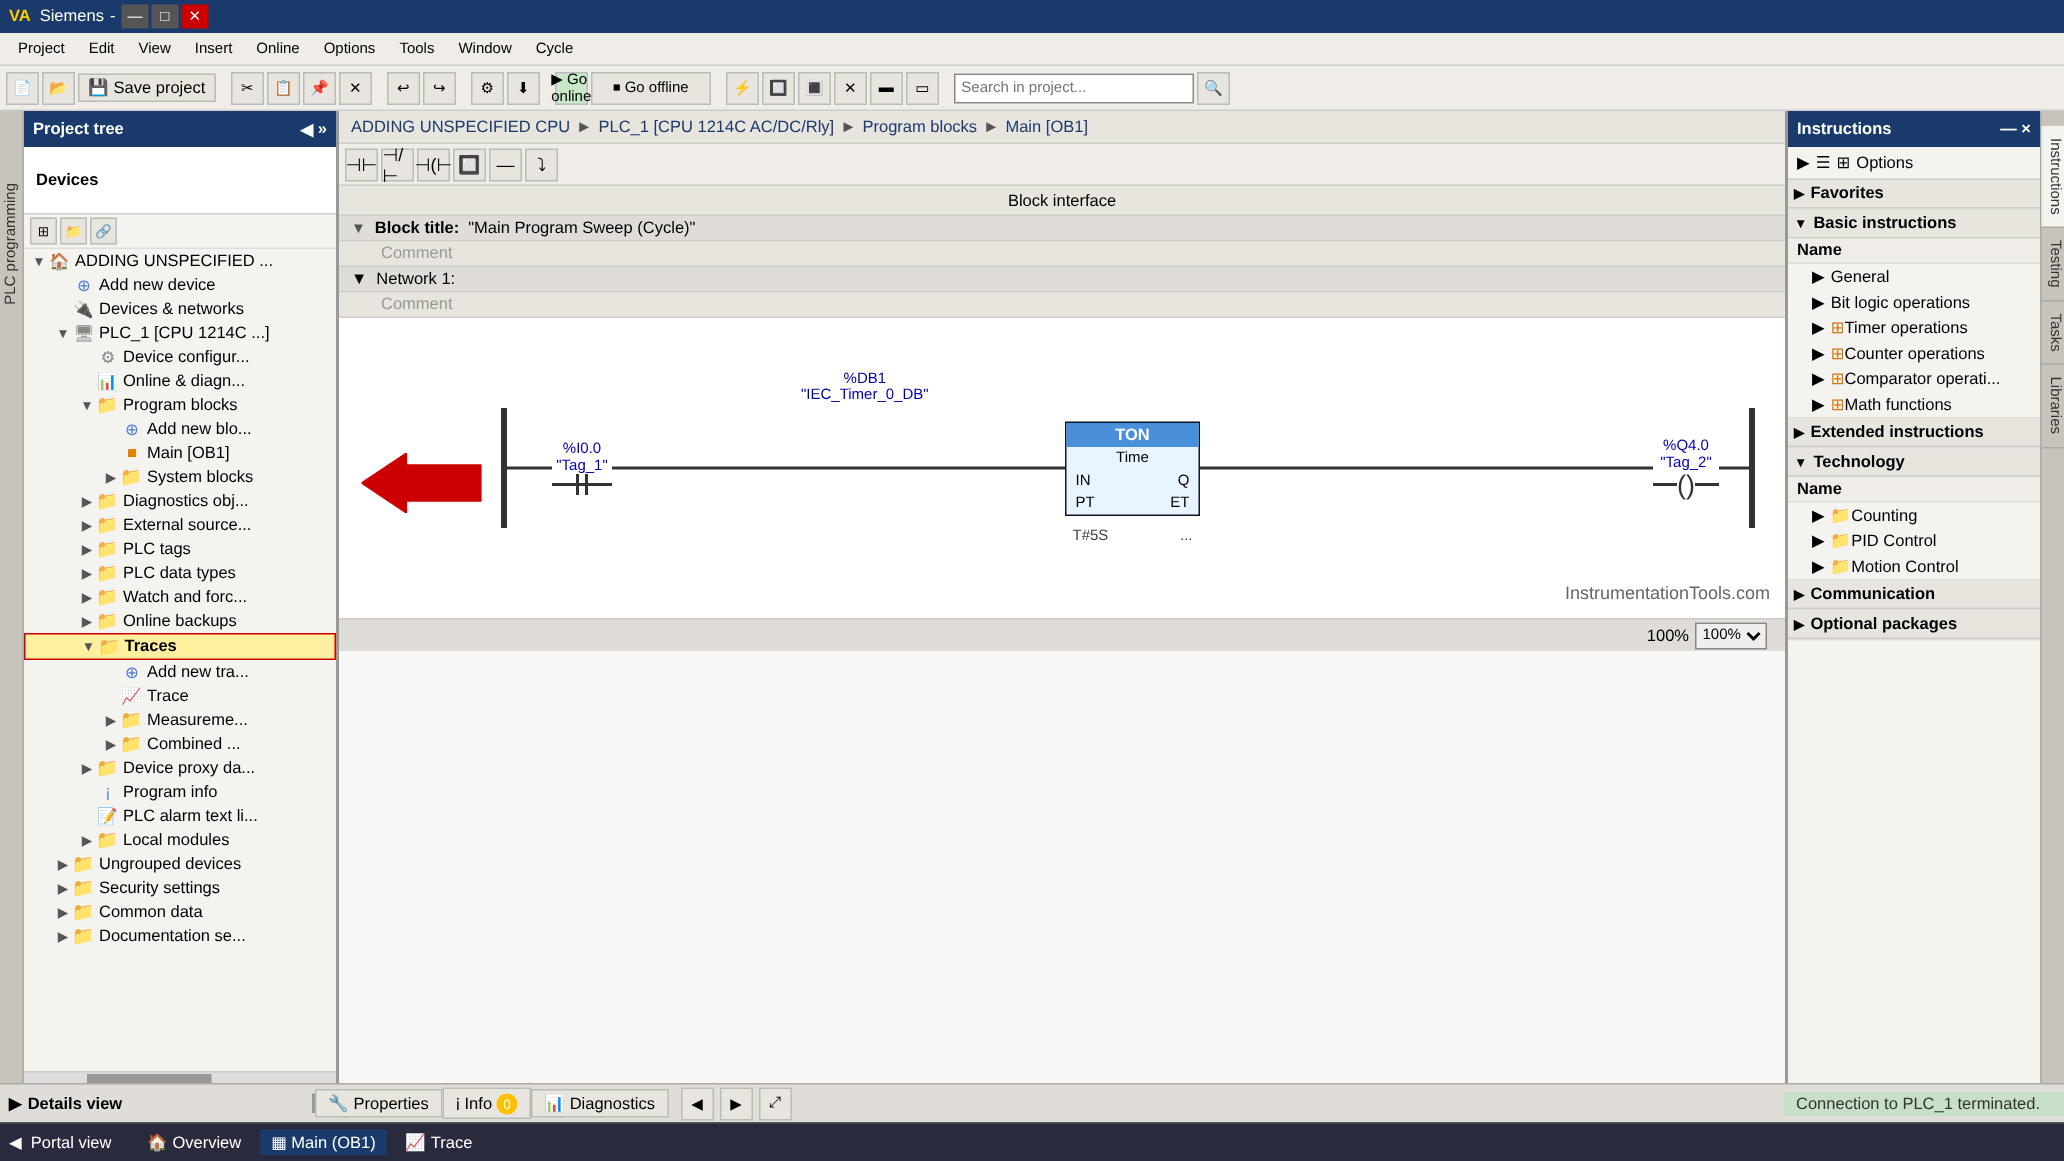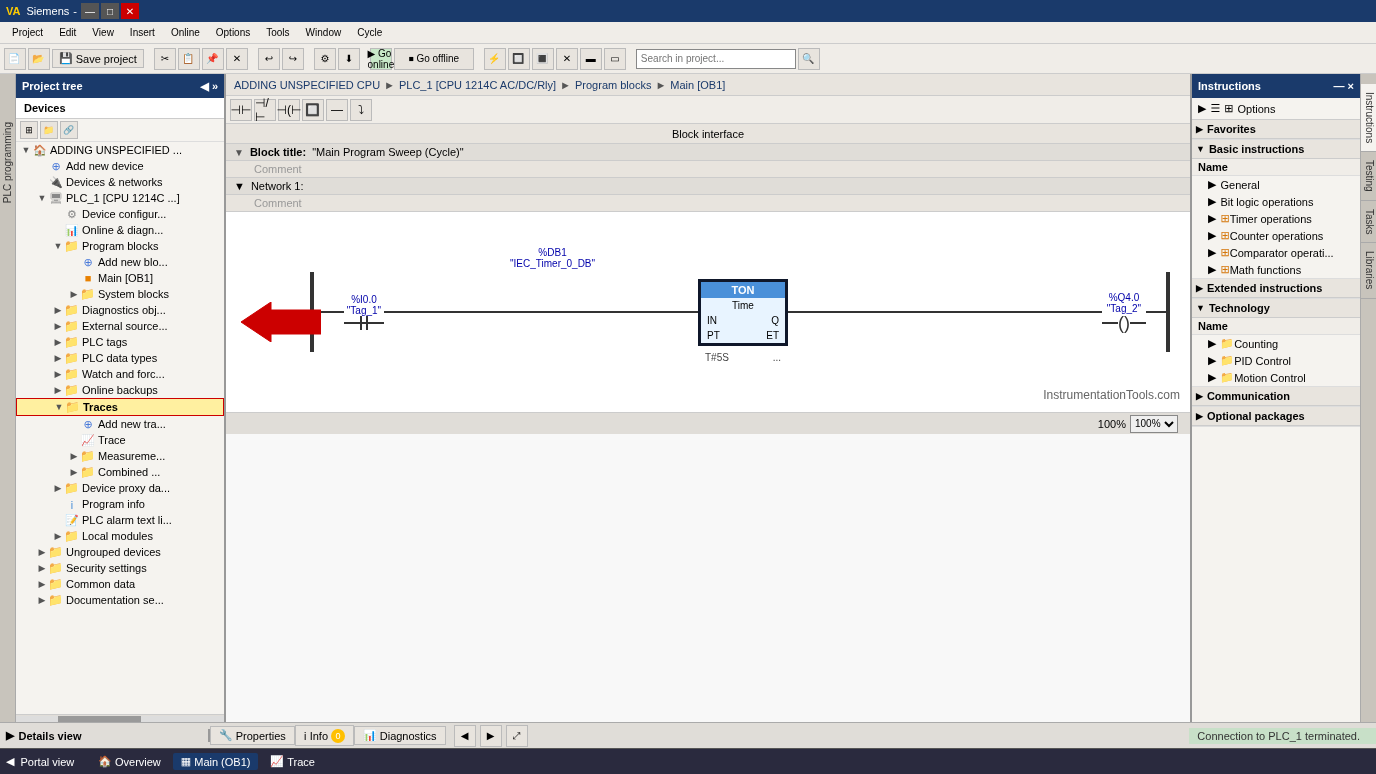--- a/index.html
+++ b/index.html
@@ -82,21 +82,21 @@
       display: flex;
       align-items: center;
       padding: 0 6px;
       font-weight: bold;
       font-size: 11px;
     }
     #project-tree-header .icons { margin-left: auto; display: flex; gap: 3px; }
     #devices-tab {
       background: white;
       border-bottom: 1px solid #ccc;
-      padding: 4px 8px;
+      padding: 16px 8px;
       font-weight: bold;
       font-size: 11px;
     }
     #tree-toolbar {
       display: flex; align-items: center; gap: 2px;
       padding: 2px 4px; border-bottom: 1px solid #ddd;
     }
     #tree-toolbar .tb-btn { width: 18px; height: 18px; font-size: 9px; }
     #tree-content { flex: 1; overflow-y: auto; overflow-x: hidden; }
 
@@ -702,21 +702,21 @@
       </div>
 
       <div class="network-body" style="position:relative; min-height:200px; background:white; padding:30px 20px 20px 20px;">
 
         <div style="position:absolute; left:15px; top:45%; z-index:10;">
           <svg width="80" height="40" viewBox="0 0 80 40">
             <polygon points="80,8 30,8 30,0 0,20 30,40 30,32 80,32" fill="#cc0000" stroke="#cc0000" stroke-width="1"></polygon>
           </svg>
         </div>
 
-        <div style="margin-left:64px; position:relative;">
+        <div style="margin-left:88px; position:relative;">
 
           <div style="text-align:center; position:absolute; left:200px; top:-25px; font-size:10px; color:#00a;">
             <div>%DB1</div>
             <div>"IEC_Timer_0_DB"</div>
           </div>
 
           <div style="display:flex; align-items:center; margin-top:30px;">
 
             <div style="width:4px; height:80px; background:#333;"></div>
             <div style="height:2px; width:30px; background:#333;"></div>
@@ -728,21 +728,21 @@
                 <div style="width:16px; height:2px; background:#333;"></div>
                 <div style="width:2px; height:14px; background:#333;"></div>
                 <div style="width:4px; height:2px; background:#333;"></div>
                 <div style="width:2px; height:14px; background:#333;"></div>
                 <div style="width:16px; height:2px; background:#333;"></div>
               </div>
             </div>
 
             <div style="height:2px; flex:1; background:#333; min-width:20px;"></div>
 
-            <div style="border:3px solid #0f172a; background:#e8f4ff; min-width:90px; position:relative;">
+            <div style="border:1px solid #0f172a; background:#e8f4ff; min-width:90px; position:relative;">
               <div style="background:#4a90d9; color:white; text-align:center; padding:2px 4px; font-size:11px; font-weight:bold;">TON</div>
               <div style="text-align:center; font-size:10px; padding:2px;">Time</div>
               <div style="display:flex; justify-content:space-between; padding:2px 6px; font-size:10px;">
                 <div style="display:flex; align-items:center; gap:2px;">
                   <span>IN</span>
                 </div>
                 <div style="display:flex; align-items:center; gap:2px;">
                   <span>Q</span>
                 </div>
               </div>

